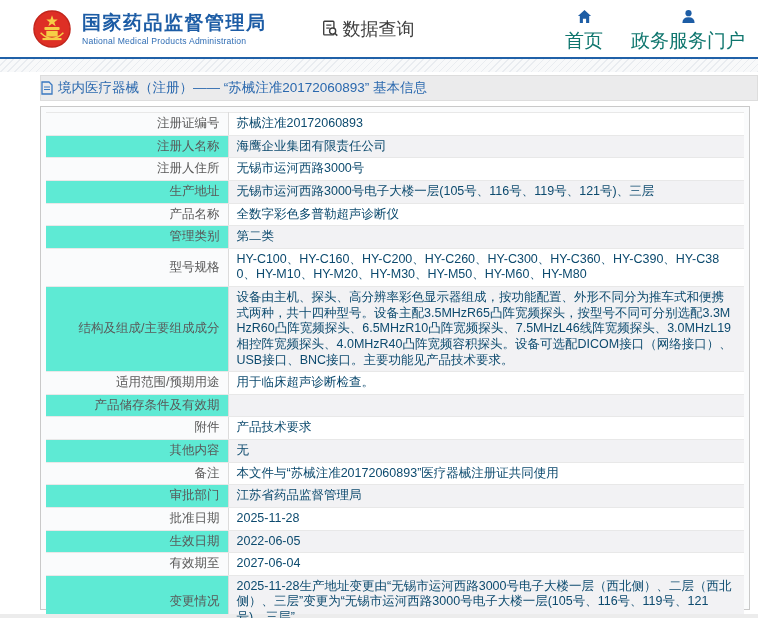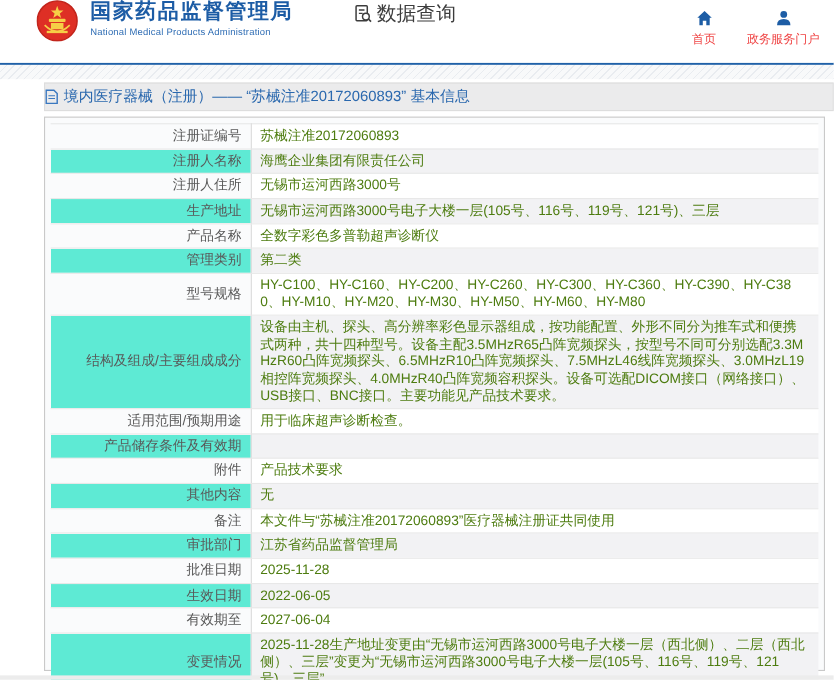--- a/index.html
+++ b/index.html
@@ -1,52 +1,52 @@
 <!DOCTYPE html>
 <html><head>
 <meta charset="utf-8">
 <style>
   * { margin:0; padding:0; box-sizing:border-box; }
   html,body { width:758px; height:618px; background:#ffffff; overflow:hidden;
     font-family:"Liberation Sans","DejaVu Sans",sans-serif; }
 
   
-  .site-header { height:57px; background:#ffffff; position:relative; display:flex; align-items:flex-start; }
+  .site-header { height:57px; background:#ffffff; position:relative; display:flex; align-items:center; }
   .emblem { width:38px; height:38px; margin-left:33px; flex:0 0 auto; }
   .org-block { margin-left:11px; }
   .org-cn { font-size:19px; font-weight:bold; color:#1c5ca5; letter-spacing:1.5px; line-height:22px; }
   .org-en { font-size:8.6px; color:#2f6db4; margin-top:2px; letter-spacing:.2px; }
   .data-query { display:flex; align-items:center; margin-left:55px; cursor:pointer; }
   .data-query svg { width:17px; height:17px; margin-right:4px; }
   .data-query-label { font-size:18px; color:#3c3c3c; font-weight:500; }
   .top-links { position:absolute; right:13px; top:9px; display:flex; gap:28px; }
   .top-link { display:flex; flex-direction:column; align-items:center; cursor:pointer; }
   .top-link svg { width:15px; height:15px; margin-bottom:4px; }
-  .top-link-label { font-size:11px; color:#ef4444; }
+  .top-link-label { font-size:19px; color:#0f766e; }
 
   .header-rule { height:2px; background:#2061a8; }
   .texture-strip { height:13px;
     background:repeating-linear-gradient(135deg,#f8f9fa 0px,#f8f9fa 4px,#e9ecf0 4px,#e9ecf0 5px); }
 
   
   .title-bar { margin:3px 0 0 40px; width:718px; height:26px; background:#ebebec;
     border:1px solid #dddddd; display:flex; align-items:center; padding-left:0; }
   .title-bar svg { width:12px; height:14px; margin-right:5px; flex:0 0 auto; }
   .page-title { font-size:13.5px; color:#2a68ae; white-space:nowrap; }
 
   
   .table-wrap { margin:5px 0 0 40px; width:710px; height:504px; background:#fafbfc;
     border:1px solid #c9c9c9; padding:5px; }
   table.info { width:100%; border-collapse:collapse; table-layout:fixed; }
   table.info td { font-size:12.5px; line-height:1.25; padding:3px 8px; vertical-align:middle;
     border-bottom:1px solid #e8e8e8; word-break:break-all; }
   table.info tr:first-child td { border-top:1px solid #e8e8e8; }
   td.lbl { width:182px; text-align:right; color:#595959; border-right:1px solid #dcdcdc;
     white-space:nowrap; overflow:hidden;margin-top:48px; }
-  td.val { color:#4d7c0f; background:#ffffff; }
+  td.val { color:#0c4a6e; background:#ffffff; }
   tr.alt td { background:#5eead4; }
   tr.alt td.val { background:#f2f2f4; }
 
   .footer-strip { margin-top:4px; height:7px; background:#ececec; width:758px; }
 </style>
 </head>
 <body>
 
 <div class="site-header">
   <svg class="emblem" viewBox="0 0 40 40">

